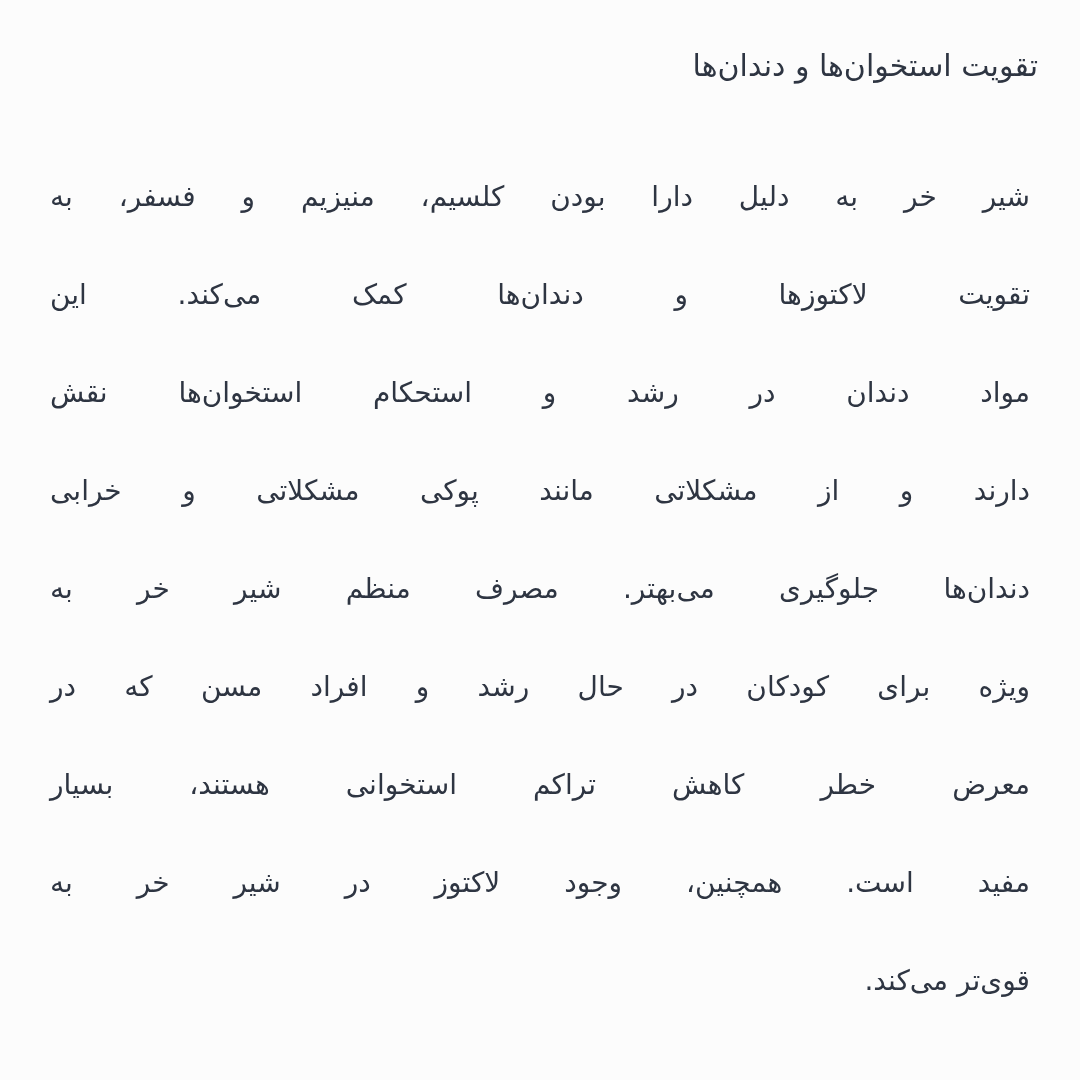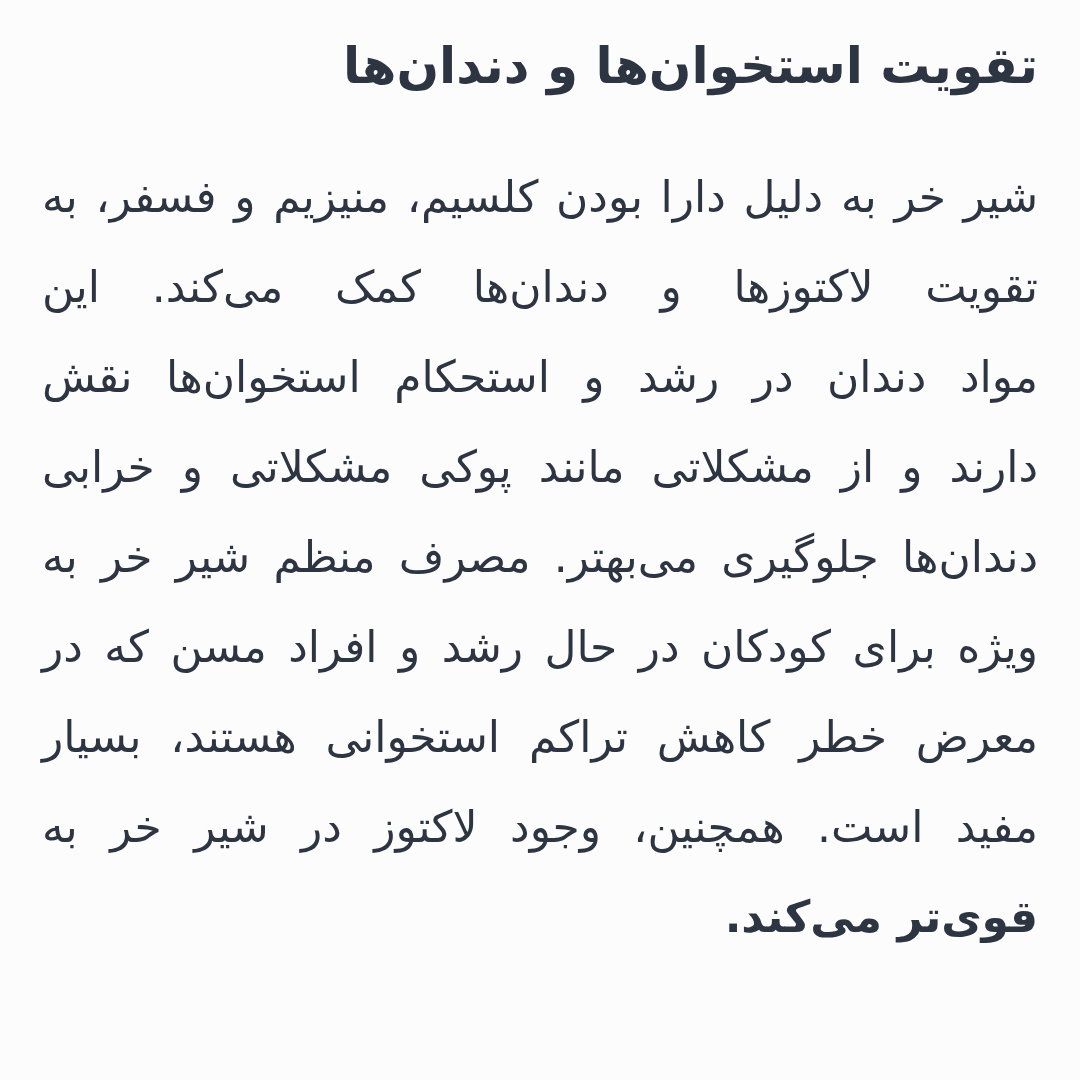--- a/index.html
+++ b/index.html
@@ -14,40 +14,39 @@
     font-family: "DejaVu Sans", sans-serif;
   }
   .article {
     direction: rtl;
     padding: 30px 42px 0 42px;
     box-sizing: border-box;
     width: 1080px;
   }
   .article-title {
     margin: 0 0 50px 0;
-    font-size: 50px;
+    font-size: 30px;
     line-height: 72px;
-    font-weight: 700;
+    font-weight: 400;
     color: var(--text-color, #2e3542);
   }
   .para-line {
-    margin: 0;
-    font-size: 44px;
+    margin: 8px;
+    font-size: 28px;
     line-height: 90px;
     font-weight: 400;
     color: var(--text-color, #2e3542);
     text-align: justify;
     text-align-last: justify;
     -moz-text-align-last: justify;
     white-space: normal;
   }
   .para-line.last {
     text-align: right;
     text-align-last: right;
-    font-weight: bold;
     -moz-text-align-last: right;
   }
 </style>
 </head>
 <body style="background: rgb(252, 252, 252);">
 
 <main class="article">
   <h1 class="article-title">تقویت استخوان‌ها و دندان‌ها</h1>
 
   <p class="para-line">شیر خر به دلیل دارا بودن کلسیم، منیزیم و فسفر، به</p>

